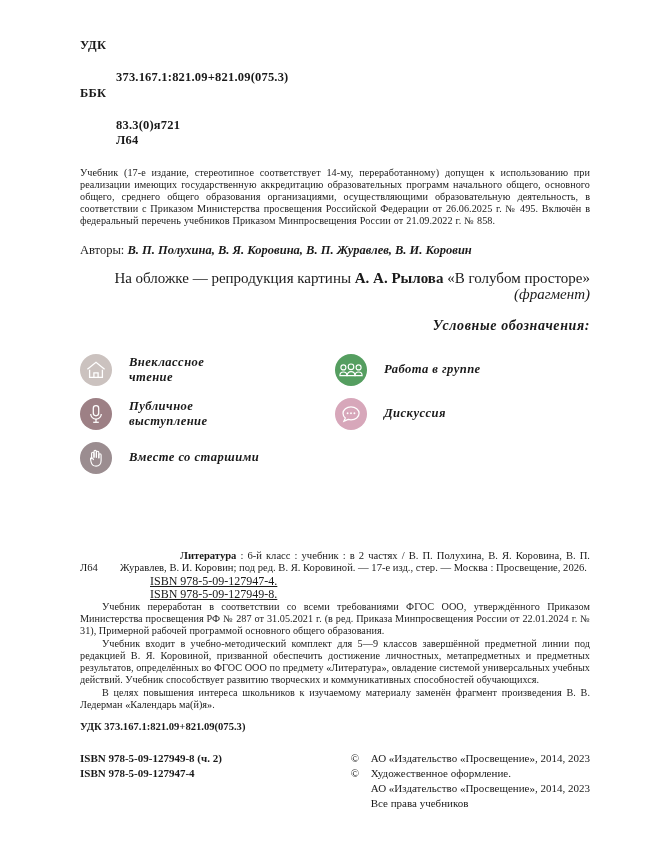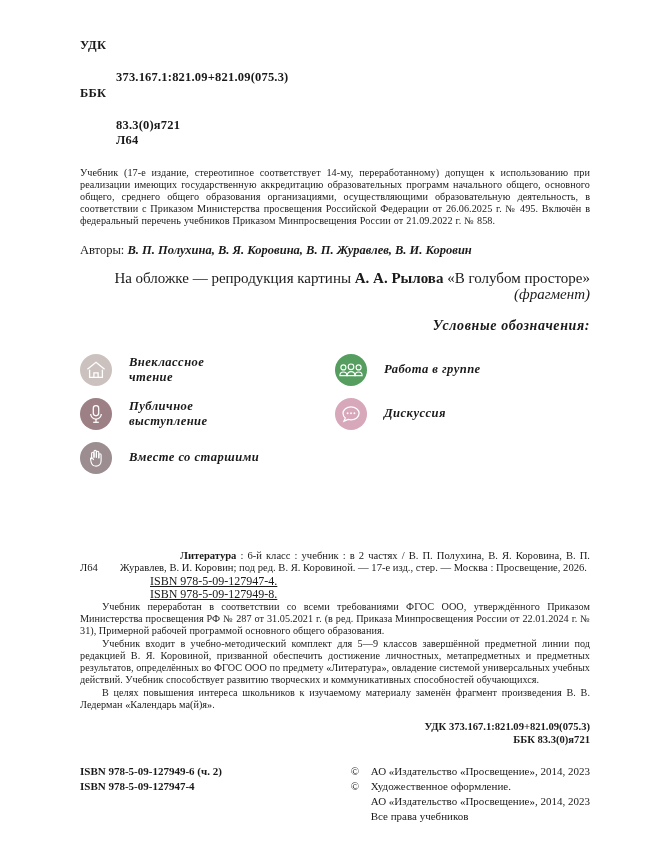--- a/index.html
+++ b/index.html
@@ -123,21 +123,20 @@
   .cip-para {
     font-size: 10.2px;
     line-height: 12.3px;
     text-align: justify;
     text-align-last: left;
     text-indent: 22px;
     letter-spacing: .04px;
   }
   .cip-codes {
     margin-top: 9px;
-    text-align: right;
     font-size: 10.6px;
     line-height: 13px;
     font-weight: 700;
   }
 
   
   .foot {
     margin-top: 18px;
     width: 510px;
     display: flex;
@@ -261,27 +260,26 @@
 
     <div class="cip-isbn">ISBN 978-5-09-127947-4.</div>
     <div class="cip-isbn">ISBN 978-5-09-127949-8.</div>
 
     <div class="cip-para">Учебник переработан в соответствии со всеми требованиями ФГОС ООО, утверждённого Приказом Министерства просвещения РФ № 287 от 31.05.2021 г. (в ред. Приказа Минпросвещения России от 22.01.2024 г. № 31), Примерной рабочей программой основного общего образования.</div>
     <div class="cip-para">Учебник входит в учебно-методический комплект для 5—9 классов завершённой предметной линии под редакцией В. Я. Коровиной, призванной обеспечить достижение личностных, метапредметных и предметных результатов, определённых во ФГОС ООО по предмету «Литература», овладение системой универсальных учебных действий. Учебник способствует развитию творческих и коммуникативных способностей обучающихся.</div>
     <div class="cip-para">В целях повышения интереса школьников к изучаемому материалу заменён фрагмент произведения В. В. Ледерман «Календарь ма(й)я».</div>
 
     <div class="cip-codes">
       <div>УДК 373.167.1:821.09+821.09(075.3)</div>
-      <div>ББК 83.3(0)я721</div>
     </div>
   </div>
 
   <div class="foot">
     <div class="foot-isbn">
-      <div>ISBN 978-5-09-127949-6 (ч. 2)</div>
+      <div>ISBN 978-5-09-127949-8 (ч. 2)</div>
       <div>ISBN 978-5-09-127947-4</div>
     </div>
     <div class="foot-rights">
       <div class="cline">
         <span class="cmark">©</span>
         <span class="ctext">АО «Издательство «Просвещение», 2014, 2023</span>
       </div>
       <div class="cline">
         <span class="cmark">©</span>
         <span class="ctext">Художественное оформление.</span>

